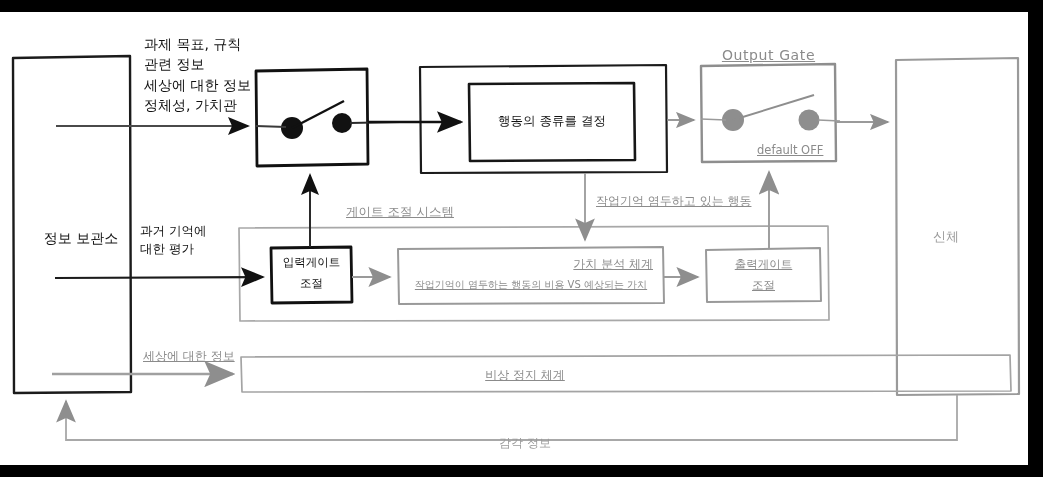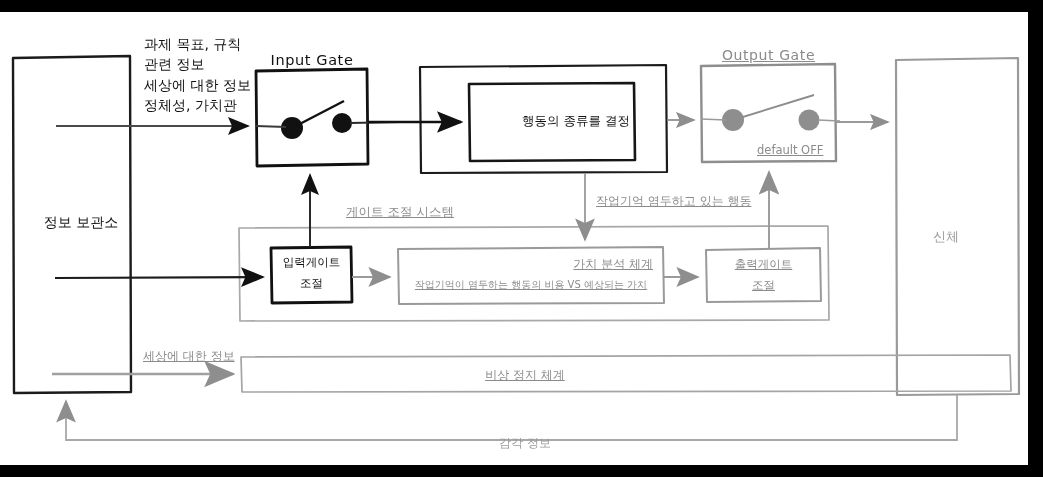--- a/index.html
+++ b/index.html
@@ -160,38 +160,39 @@
 
     <g>
       <path d="M52,374 L233,374" stroke="#a0a0a0" stroke-width="2.4" fill="none" marker-end="url(#ah-gray-big)"></path>
     </g>
 
     <g>
       <path d="M957,395 L957,440 L66,440 L66,401" stroke="#a8a8a8" stroke-width="1.8" fill="none" marker-end="url(#ah-gray-big)"></path>
     </g>
   </svg>
 
-  <div class="lbl dark ctr" style="left:13px; top:212px; width:136px; font-size:14px;">정보 보관소</div>
+  <div class="lbl dark ctr" style="left:13px; top:228px; width:136px; font-size:14px;">정보 보관소</div>
 
   <div class="lbl dark" style="left:144px; top:34px; font-size:14px;">과제 목표, 규칙
 관련 정보
 세상에 대한 정보
 정체성, 가치관</div>
 
+  <div class="lbl dark" style="left:140px; top:222px; font-size:12.5px;">과거 기억에
+대한 평가</div>
 
   <div class="lbl gray" style="left:143px; top:348px; font-size:12px;">세상에 대한 정보</div>
 
   <div class="lbl gray" style="left:596px; top:193px; font-size:12px;">작업기억 염두하고 있는 행동</div>
 
   <div class="lbl gray2 ctr" style="left:440px; top:435px; width:170px; font-size:12px;">감각 정보</div>
 
-  <div class="lbl dark ctr" style="left:256px; top:50px; width:112px; font-size:14.5px; letter-spacing:0.6px;">Input Gate</div>
-
-
-  <div class="lbl dark ctr" style="left:469px; top:112px; width:166px; font-size:12.5px;padding-left:24px;">행동의 종류를 결정</div>
+
+
+  <div class="lbl dark ctr" style="left:469px; top:112px; width:166px; font-size:12.5px;">행동의 종류를 결정</div>
 
   <div class="lbl gray ctr" style="left:701px; top:45px; width:135px; font-size:14px; letter-spacing:0.6px;">Output Gate</div>
 
   <div class="lbl gray" style="left:757px; top:142px; font-size:11.5px;">default OFF</div>
 
   <div class="lbl gray2 ctr" style="left:896px; top:228px; width:100px; font-size:13px;">신체</div>
 
   <div class="lbl gray" style="left:346px; top:203px; font-size:12.5px;">게이트 조절 시스템</div>
 
   <div class="lbl dark ctr" style="left:271px; top:254px; width:81px; font-size:11.5px;">입력게이트</div>

